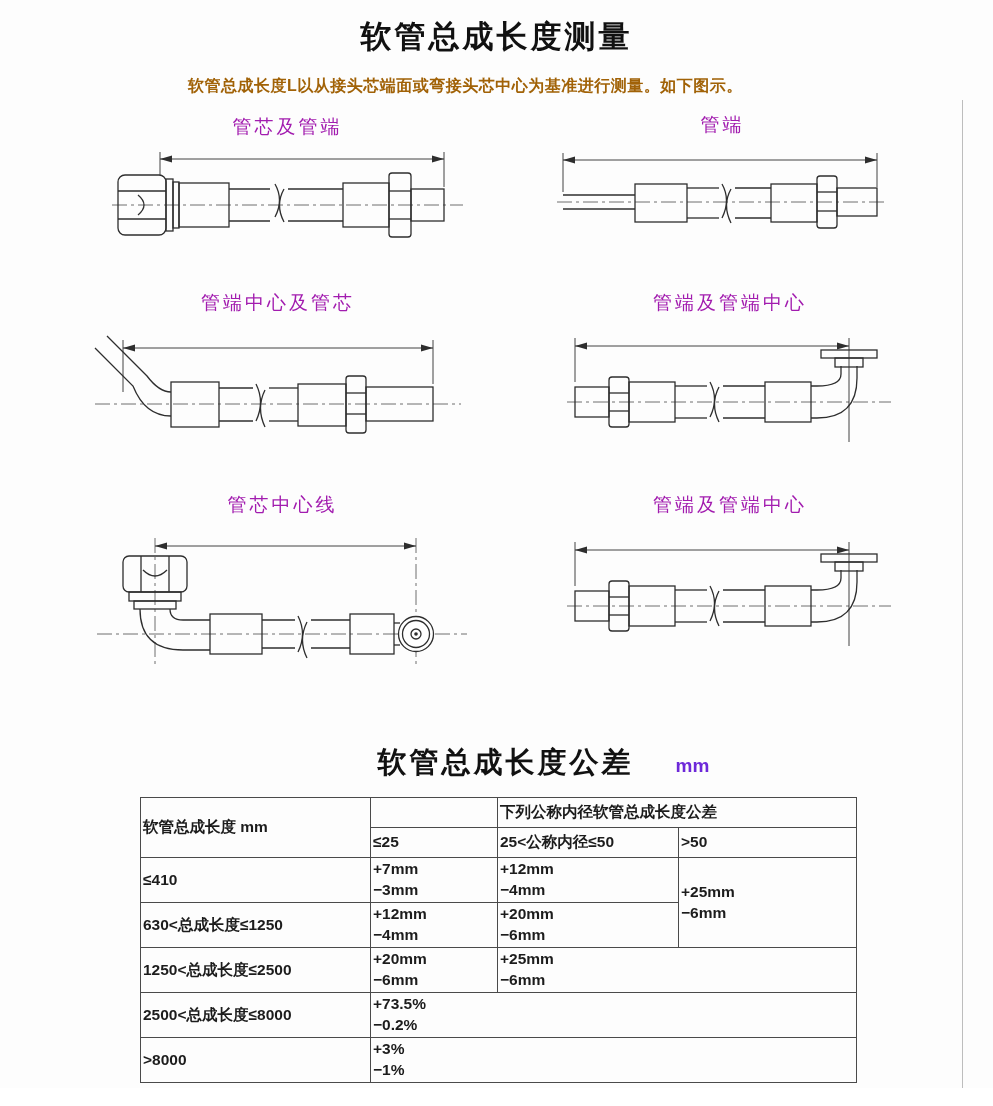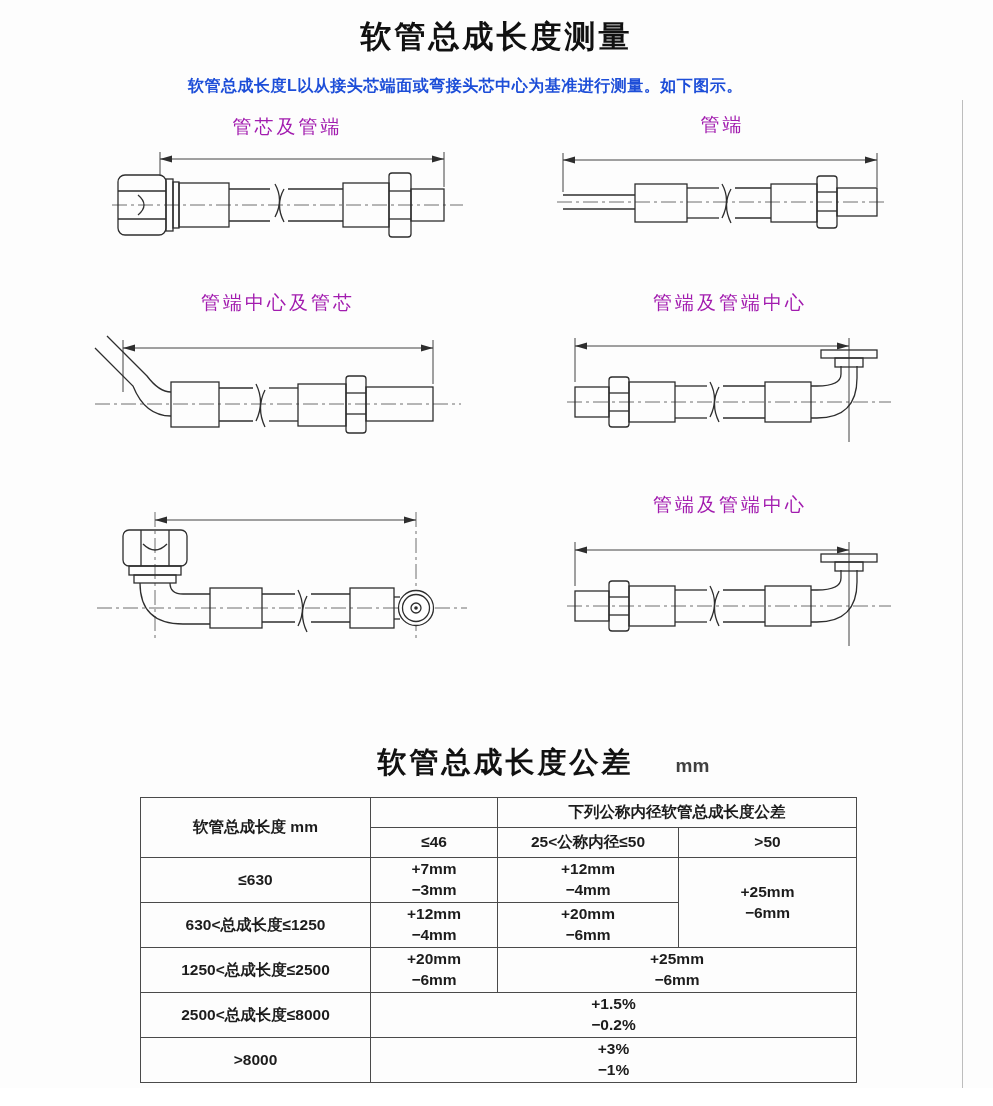--- a/index.html
+++ b/index.html
@@ -2,42 +2,42 @@
 <html><head>
 <meta charset="utf-8">
 <style>
   html,body{margin:0;padding:0;background:#ffffff;}
   body{font-family:"Liberation Sans","DejaVu Sans",sans-serif;color:#1f1f1f;}
   .page{position:relative;width:993px;height:1088px;background:#fdfdfd;overflow:hidden;}
 
   .page-title{position:absolute;left:0;top:16px;width:993px;text-align:center;
     font-size:31px;font-weight:700;letter-spacing:3px;color:#111;}
   .intro{position:absolute;left:188px;top:76px;width:660px;
-    font-size:16px;font-weight:700;letter-spacing:.5px;color:#1d4ed8;}
+    font-size:16px;font-weight:700;letter-spacing:.5px;color:#a16207;}
 
   .diag{position:absolute;}
   .dlabel{text-align:center;font-family:"Liberation Serif","DejaVu Serif",serif;
     font-size:19px;color:#a21caf;letter-spacing:3px;font-weight:400;}
   .diag svg{display:block;}
 
   
   .pt{fill:none;stroke:#2e2e2e;stroke-width:1.3;}
   .dim{fill:none;stroke:#2e2e2e;stroke-width:.9;}
   .arr{fill:#2e2e2e;stroke:none;}
   .cl{fill:none;stroke:#4a4a4a;stroke-width:.8;stroke-dasharray:15 4 3 4;}
   .wfill{fill:#ffffff;}
 
   .sec2{position:absolute;left:0;top:748px;width:993px;text-align:center;padding-left:47px;}
   .sec2-inner{display:inline-flex;align-items:flex-end;gap:42px;}
   .sec2-title{font-size:29px;font-weight:700;letter-spacing:3px;color:#111;line-height:1;}
-  .sec2-unit{font-size:19px;font-weight:700;color:#404040;line-height:1;padding-bottom:2px;}
+  .sec2-unit{font-size:19px;font-weight:700;color:#6d28d9;line-height:1;padding-bottom:2px;}
 
   table.tol{position:absolute;left:140px;top:797px;width:716px;
     border-collapse:collapse;table-layout:fixed;}
-  table.tol td{border:1px solid #4a4a4a;text-align:center;vertical-align:middle;
+  table.tol td{border:1px solid #4a4a4a;vertical-align:middle;
     font-size:15.5px;font-weight:600;color:#1c1c1c;padding:0 2px;line-height:1.35;}
   tr.hrow{height:30px;}
   tr.drow{height:45px;}
 
   .footer-bar{position:absolute;left:0;top:1095px;width:993px;height:11px;
     background:linear-gradient(90deg,#8d8d8d,#343434 7%,#2e2e2e 90%,#8f8f8f);}
   .edge-line{position:absolute;left:962px;top:100px;width:1px;height:995px;background:#bdbdbd;}
 </style>
 </head>
 <body>
@@ -191,20 +191,21 @@
         <rect class="pt" x="200" y="52" width="46" height="40"></rect>
         <path class="pt" d="M246,88 L252,88 Q292,88 292,48 L292,36"></path>
         <path class="pt" d="M246,56 L252,56 Q276,56 276,44 L276,36"></path>
         <rect class="pt" x="270" y="28" width="28" height="9"></rect>
         <rect class="pt" x="256" y="20" width="56" height="8"></rect>
       </g>
     </svg>
   </div>
 
   <div class="diag" style="left:95px;top:492px;width:375px;">
+    <div class="dlabel">管芯中心线</div>
     <svg width="375" height="140" viewBox="0 0 375 140" style="margin-top:12px">
       <g>
         <path class="cl" d="M2,104 H372"></path>
         <path class="cl" d="M60,8 V136"></path>
         <path class="cl" d="M321,8 V136"></path>
       </g>
       <g>
         <line class="dim" x1="60" y1="16" x2="321" y2="16"></line>
         <polygon class="arr" points="60,16 72,12.6 72,19.4"></polygon>
         <polygon class="arr" points="321,16 309,12.6 309,19.4"></polygon>
@@ -292,26 +293,26 @@
         <col style="width:181px">
         <col style="width:178px">
       </colgroup>
     <tbody>
       <tr class="hrow">
         <td rowspan="2">软管总成长度  mm</td>
         <td></td>
         <td colspan="2">下列公称内径软管总成长度公差</td>
       </tr>
       <tr class="hrow">
-        <td>≤46</td>
+        <td>≤25</td>
         <td>25&lt;公称内径≤50</td>
         <td>&gt;50</td>
       </tr>
       <tr class="drow">
-        <td>≤630</td>
+        <td>≤410</td>
         <td>
           <div>+7mm</div>
           <div>−3mm</div>
         </td>
         <td>
           <div>+12mm</div>
           <div>−4mm</div>
         </td>
         <td rowspan="2">
           <div>+25mm</div>
@@ -336,21 +337,21 @@
           <div>−6mm</div>
         </td>
         <td colspan="2">
           <div>+25mm</div>
           <div>−6mm</div>
         </td>
       </tr>
       <tr class="drow">
         <td>2500&lt;总成长度≤8000</td>
         <td colspan="3">
-          <div>+1.5%</div>
+          <div>+73.5%</div>
           <div>−0.2%</div>
         </td>
       </tr>
       <tr class="drow">
         <td>&gt;8000</td>
         <td colspan="3">
           <div>+3%</div>
           <div>−1%</div>
         </td>
       </tr>

